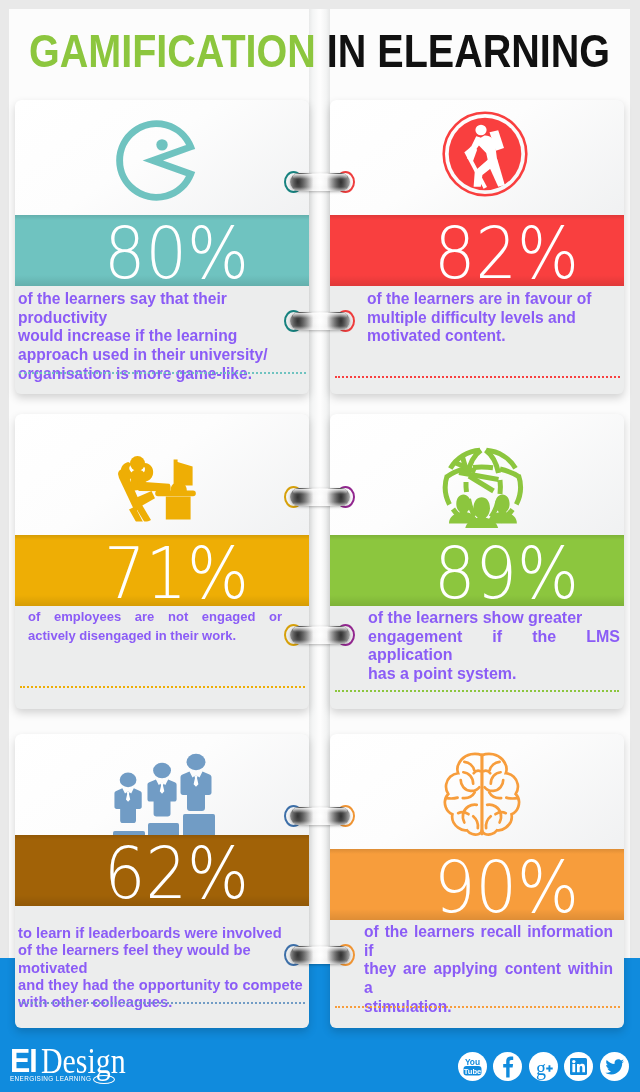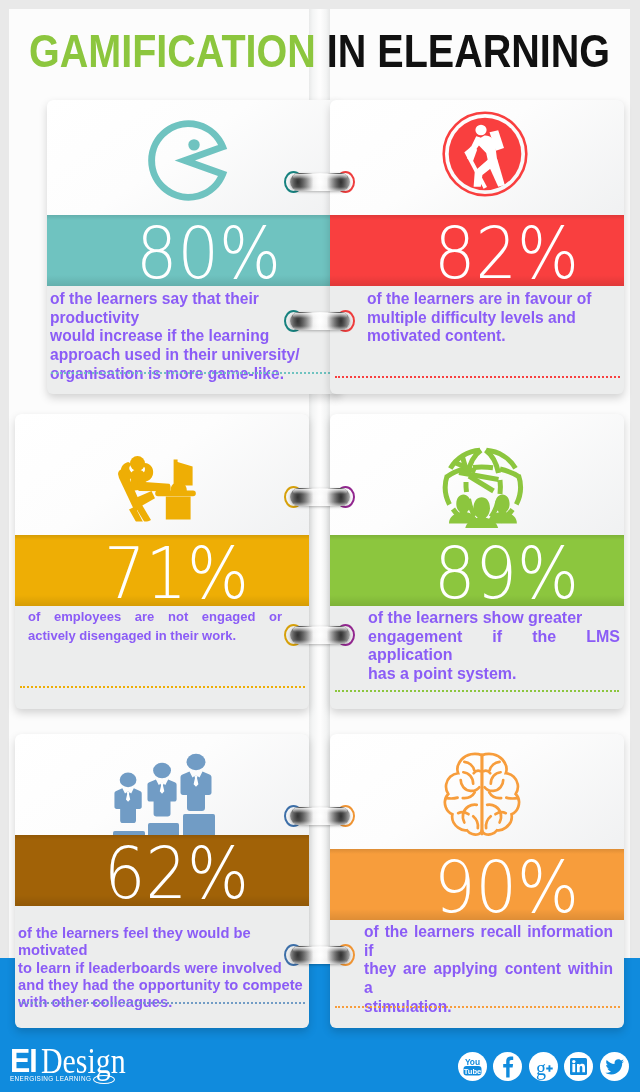--- a/index.html
+++ b/index.html
@@ -83,21 +83,21 @@
 
 <div id="stage">
   <div class="page"></div>
   <div class="spine"></div>
   <div class="footer"></div>
   <div class="title">
     <span style="color:#8CC63E">GAMIFICATION</span>
     <span style="color:#111">IN ELEARNING</span>
   </div>
   <div id="cards">
-      <div class="card" style="left: 15px; top: 100px; height: 294px; margin-left: 32px;">
+      <div class="card" style="left: 15px; top: 100px; height: 294px;">
         <div class="ic" style="height:115px">
           <span style="position:absolute;left:50%;top:50%;transform:translate(calc(-50% + -5.5px),calc(-50% + 2.5px));line-height:0">
             <svg width="81" height="81" viewBox="0 0 88 88">
    <path d="M 81.1 29.2 L 40 44 L 81.1 58.8 A 40 40 0 1 1 81.1 29.2 Z" fill="none" stroke="#6FC3C0" stroke-width="7.5"></path>
    <circle cx="50" cy="27" r="6.2" fill="#6FC3C0"></circle>
             </svg>
           </span>
         </div>
         <div class="band" style="top:115px;background:#6FC3C0">
           <div class="pct" style="left:89px">80%</div>
@@ -225,22 +225,22 @@
     <rect x="35" y="70" width="31" height="15" rx="1.8"></rect>
     <rect x="70" y="61" width="32" height="24" rx="1.8"></rect>
   </g>
             </svg>
           </span>
         </div>
         <div class="band" style="top:101px;background:#a16207">
           <div class="pct" style="left:89px">62%</div>
         </div>
         <div class="desc" style="left:3px;width:285px;top:191px;font-size:14.7px;line-height:17.3px">
+          <div style="">to learn if leaderboards were involved</div>
           <div style="">of the learners feel they would be motivated</div>
-          <div style="">to learn if leaderboards were involved</div>
           <div style="">and they had the opportunity to compete</div>
           <div style="">with other colleagues.</div>
         </div>
         <div class="dots" style="border-color:#719CC5;top:268px;left:4px;right:4px"></div>
       </div>
       <div class="card" style="left: 330px; top: 734px; height: 294px;">
         <div class="ic" style="height:115px">
           <span style="position:absolute;left:50%;top:50%;transform:translate(calc(-50% + 6px),calc(-50% + 2px));line-height:0">
             <svg width="81" height="85" viewBox="0 0 78 82">
    <g stroke="#F79D3C">

